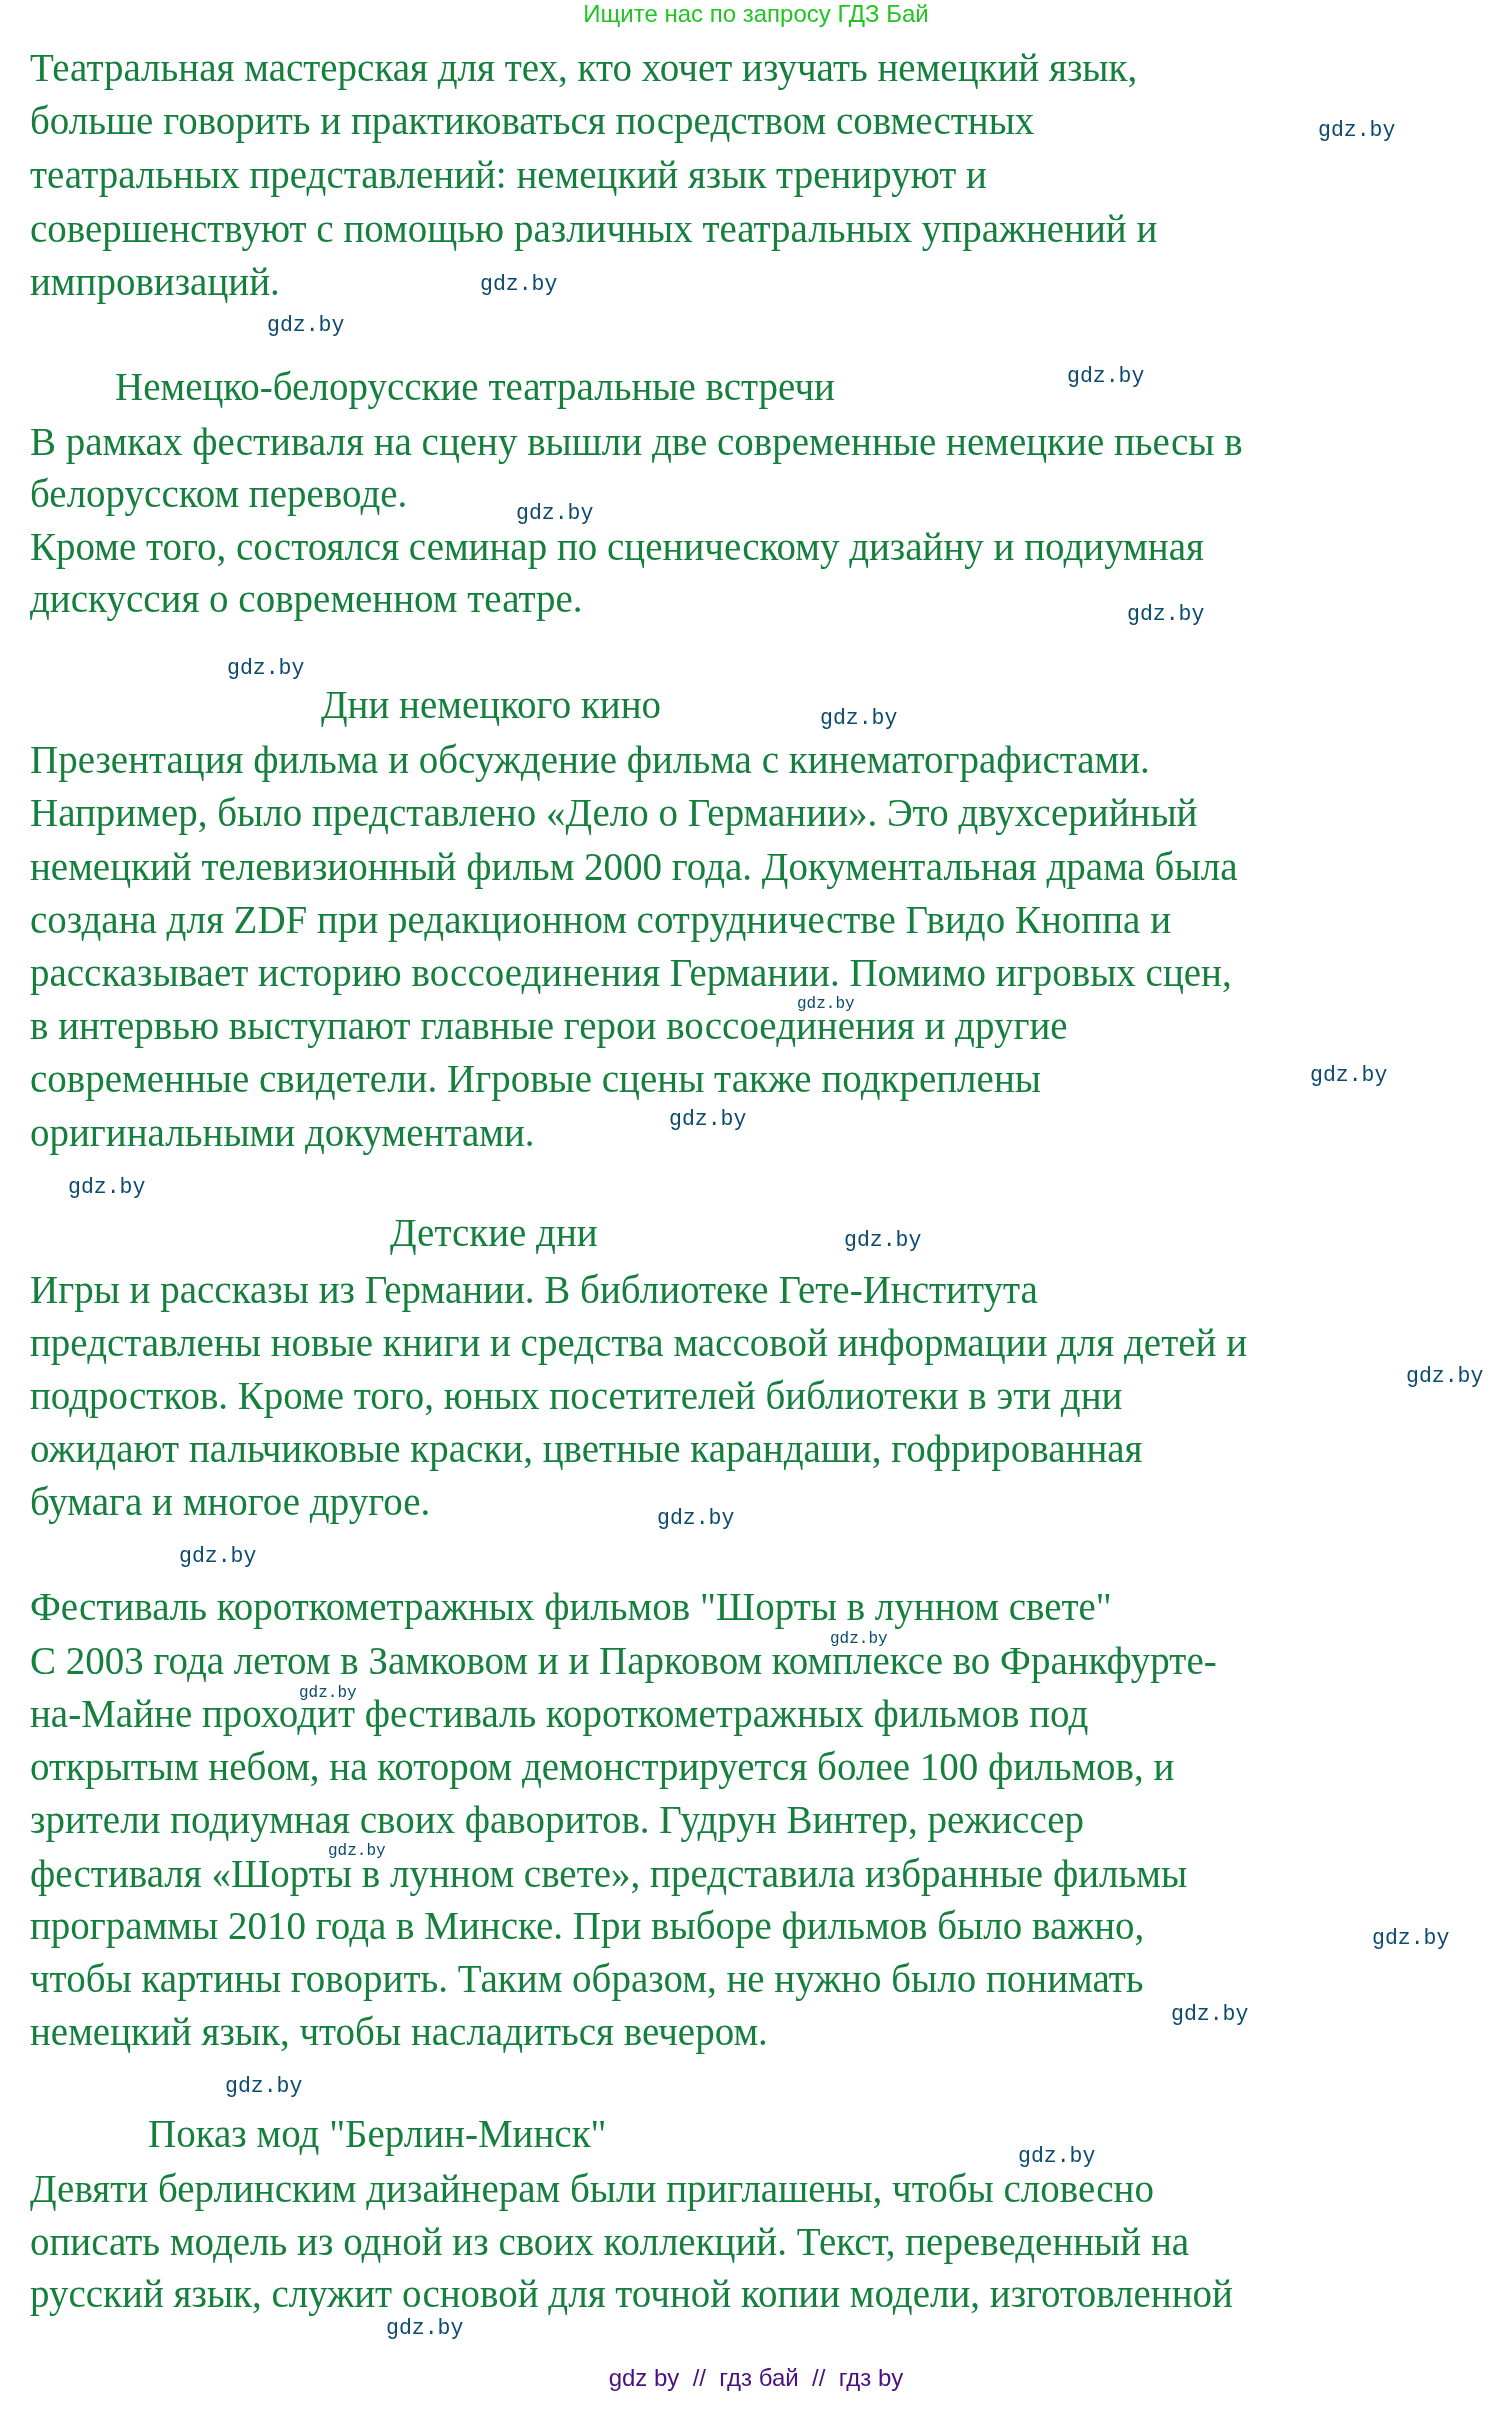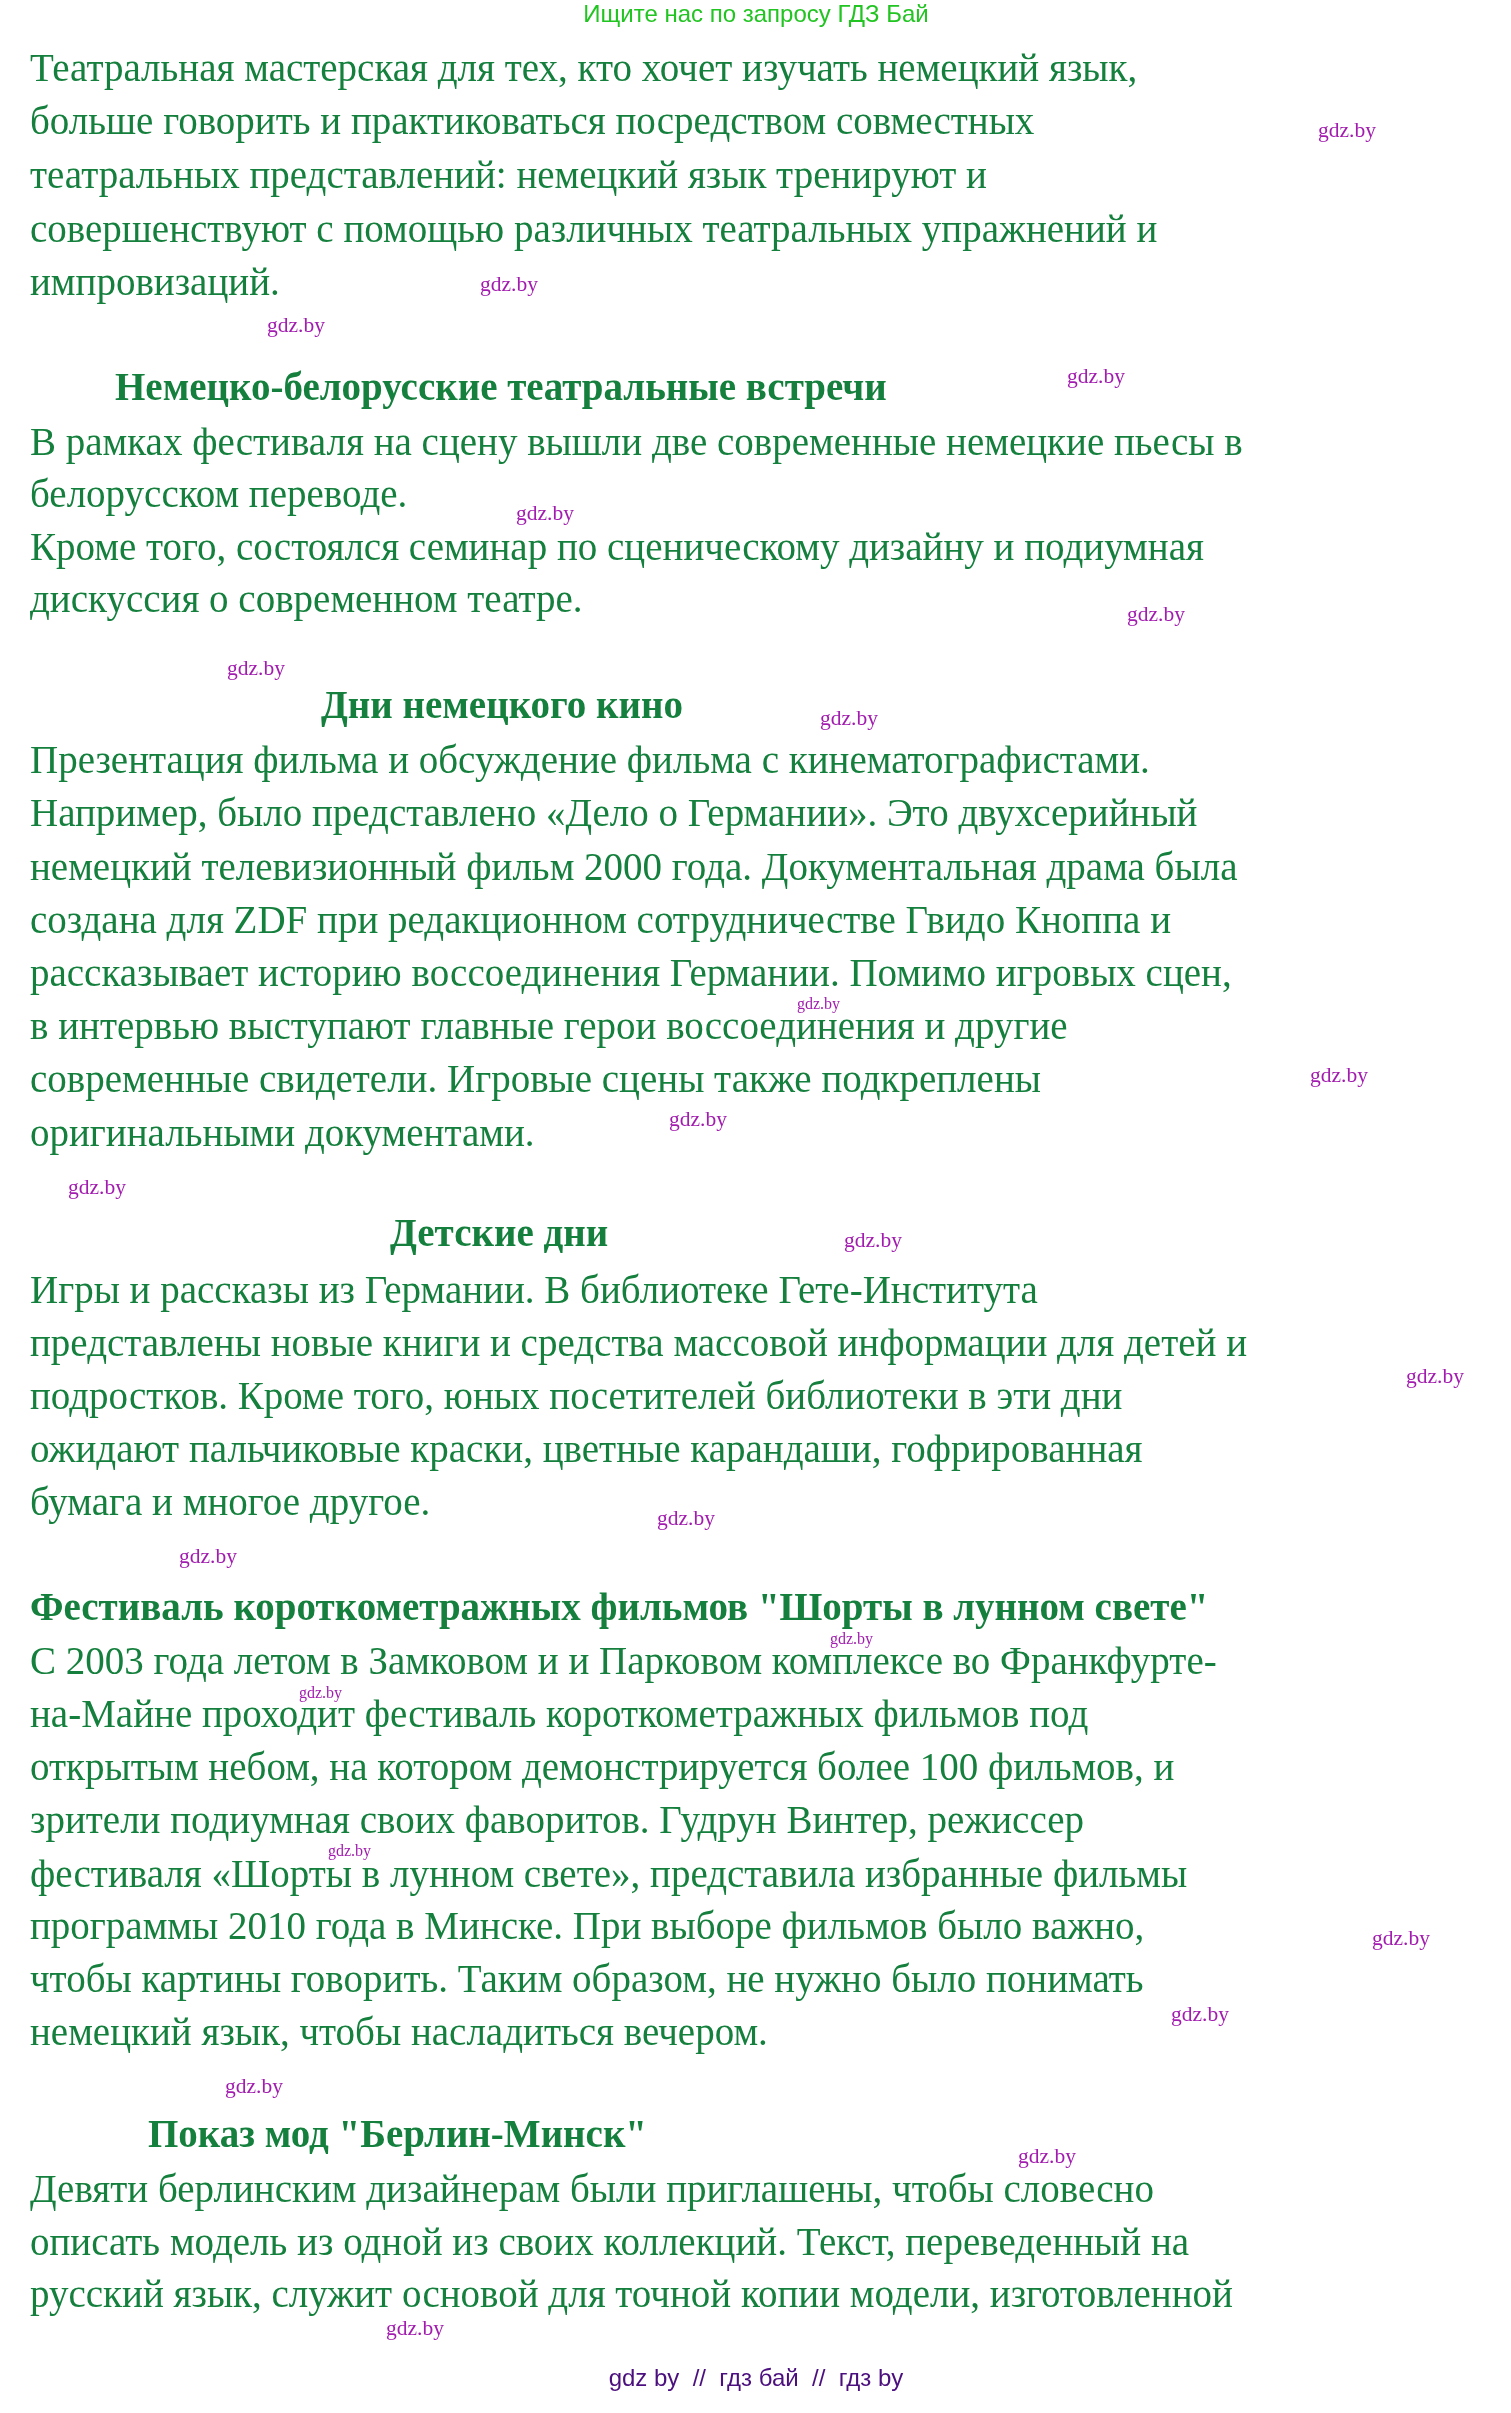--- a/index.html
+++ b/index.html
@@ -12,24 +12,24 @@
   .footer {
     position: absolute; left: 0; top: 2363px; width: 1512px; text-align: center;
     font-family: "Liberation Sans", sans-serif; font-size: 24px; line-height: 29px;
     color: #4b0f7e; white-space: pre;
   }
   .line {
     position: absolute; left: 30px;
     font-family: "Liberation Serif", serif; font-size: 39px; line-height: 48px;
     color: #15803d; white-space: nowrap;
   }
-  .heading { font-weight: bold; }
+  .heading { font-weight: normal; }
   .wm {
-    position: absolute; font-family: Liberation Serif, serif;
-    font-size: 21.5px; line-height: 24px; color: #a21caf; white-space: nowrap;
+    position: absolute; font-family: Liberation Mono, monospace;
+    font-size: 21.5px; line-height: 24px; color: #0c4a6e; white-space: nowrap;
   }
 </style>
 </head>
 <body>
 
 <div class="banner">Ищите нас по запросу ГДЗ Бай</div>
 
 <div>
   <div class="line" style="top:44px">Театральная мастерская для тех, кто хочет изучать немецкий язык,</div>
   <div class="line" style="top:97px">больше говорить и практиковаться посредством совместных</div>

